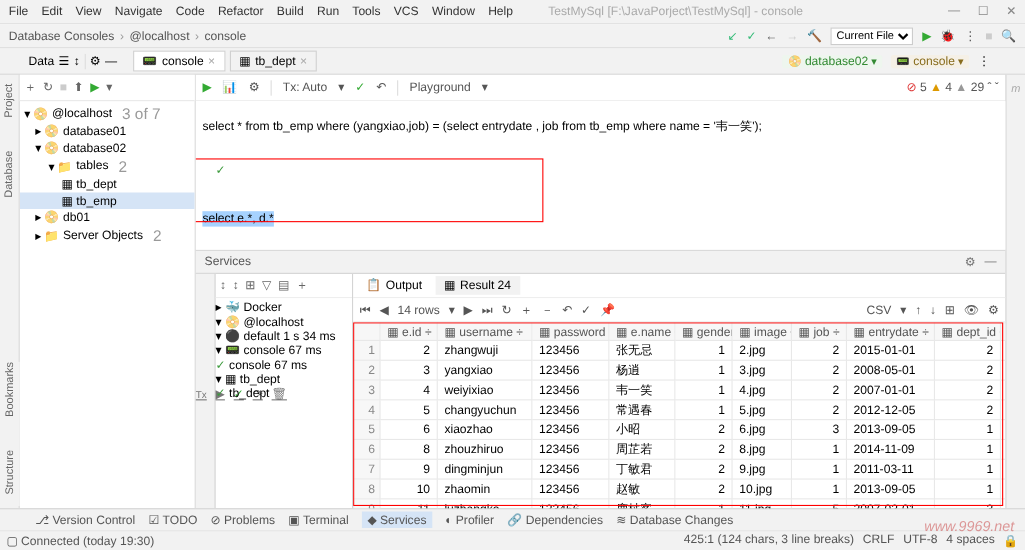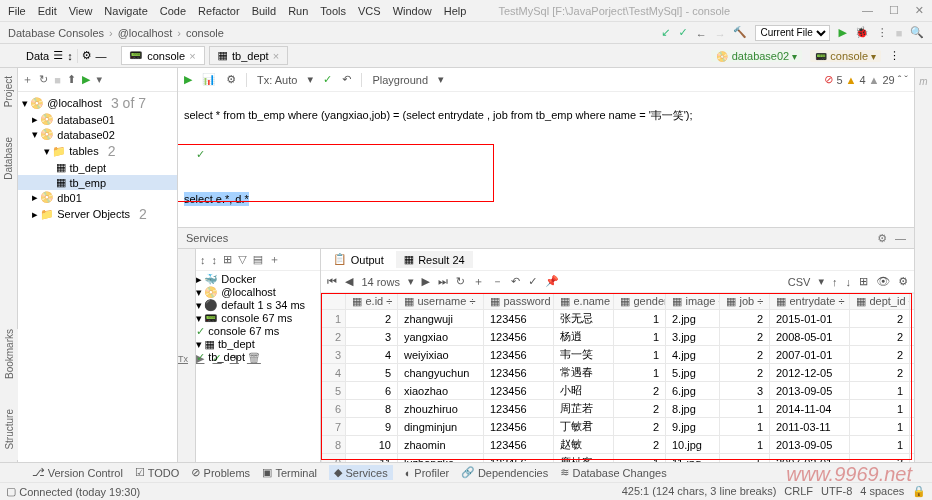--- a/index.html
+++ b/index.html
@@ -57,21 +57,21 @@
 .data-grid .rownum { background: #f7f7f7; text-align: right; color: #888; width: 24px; padding: 1px 4px; }
 .data-grid td.num { text-align: right; }
 .status-bottom { height: 20px; background: #f2f2f2; border-top: 1px solid #d4d4d4; display: flex; align-items: center; padding: 0 6px; gap: 12px; color: #555; font-size: 11px; }
 .status-bottom .sb-item { display: flex; align-items: center; gap: 3px; }
 .status-bottom .sb-item.sel { background: #d5e4f6; padding: 1px 5px; }
 .statusbar2 { height: 18px; background: #f2f2f2; display: flex; align-items: center; padding: 0 6px; color: #555; border-top: 1px solid #e5e5e5; font-size: 10px; }
 .statusbar2 .right { margin-left: auto; display: flex; gap: 8px; }
 .green-check { color: #3c9a3c; }
 .badge-db { background: #eef6ee; color: #338a33; padding: 0 5px; border-radius: 2px; font-size: 10px; }
 .badge-console { background: #f5f0e6; color: #886c1d; padding: 0 5px; border-radius: 2px; font-size: 10px; }
-.watermark { position: absolute; bottom: 14px; right: 20px; color: rgba(200,60,60,.5); font-size: 20px; font-style: italic; pointer-events: none; }
+.watermark { position: absolute; bottom: 14px; right: 10px; color: rgba(200,60,60,.5); font-size: 13px; font-style: italic; pointer-events: none; }
 select.mini { font-size: 10px; border: 1px solid #ccc; background: #fff; height: 16px; }
 </style>
 </head>
 <body>
 
 <div class="menubar">
   <span class="menuitem">File</span>
   <span class="menuitem">Edit</span>
   <span class="menuitem">View</span>
   <span class="menuitem">Navigate</span>
@@ -359,21 +359,21 @@
                 </tr>
                 <tr>
                   <td class="rownum">6</td>
                   <td class="num">8</td>
                   <td>zhouzhiruo</td>
                   <td>123456</td>
                   <td>周芷若</td>
                   <td class="num">2</td>
                   <td>8.jpg</td>
                   <td class="num">1</td>
-                  <td>2014-11-04</td>
+                  <td>2014-11-09</td>
                   <td class="num">1</td>
                   <td>2024-02-26 19:30:48</td>
                   <td>2024-02-26 19:3</td>
                 </tr>
                 <tr>
                   <td class="rownum">7</td>
                   <td class="num">9</td>
                   <td>dingminjun</td>
                   <td>123456</td>
                   <td>丁敏君</td>

